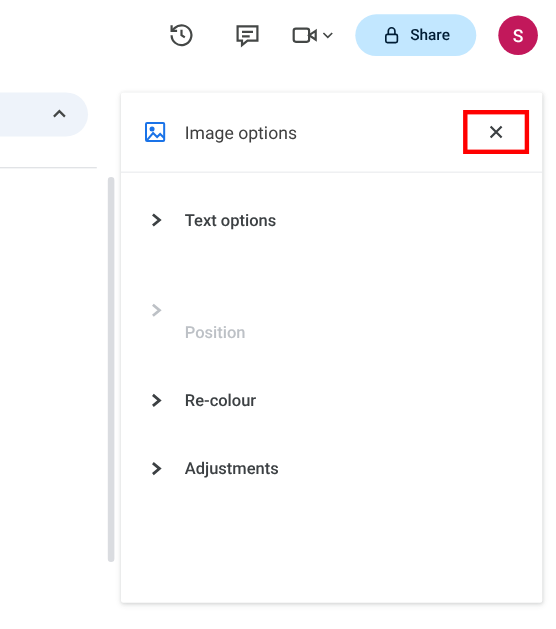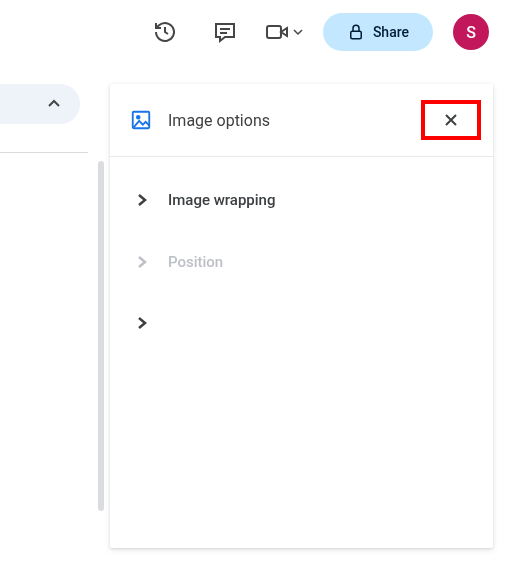--- a/index.html
+++ b/index.html
@@ -137,20 +137,21 @@
       cursor: pointer;
     }
     .section-label {
       font-size: 15px;
       color: #3c4043;
       font-weight: 500;
     }
     .section-row.disabled .section-label {
       color: #bdc1c6;
       font-weight: 500;
+      margin-top: 40px;
     }
     .section-row.disabled svg {
       stroke: #bdc1c6;
     }
     .chev {
       color: #3c4043;
     }
   </style>
 </head>
 <body>
@@ -214,30 +215,37 @@
     </div>
   </div>
   <div class="panel-body">
     <div class="scrollbar-track"></div>
 
 
     <div class="section-row">
       <svg class="chev" width="16" height="16" viewBox="0 0 16 16" fill="none" stroke="currentColor" stroke-width="2.5">
           <path d="M5 3l6 5-6 5"></path>
         </svg>
-      <span class="section-label">Image wrapping</span>
+      <span class="section-label">Text options</span>
     </div>
 
     <div class="section-row disabled">
       <svg class="chev" width="16" height="16" viewBox="0 0 16 16" fill="none" stroke="currentColor" stroke-width="2.5">
           <path d="M5 3l6 5-6 5"></path>
         </svg>
       <span class="section-label">Position</span>
     </div>
 
     <div class="section-row">
       <svg class="chev" width="16" height="16" viewBox="0 0 16 16" fill="none" stroke="currentColor" stroke-width="2.5">
           <path d="M5 3l6 5-6 5"></path>
         </svg>
-    </div>
-
+      <span class="section-label">Re-colour</span>
+    </div>
+
+    <div class="section-row">
+      <svg class="chev" width="16" height="16" viewBox="0 0 16 16" fill="none" stroke="currentColor" stroke-width="2.5">
+          <path d="M5 3l6 5-6 5"></path>
+        </svg>
+      <span class="section-label">Adjustments</span>
+    </div>
   </div>
 </div>
 
 </body></html>

